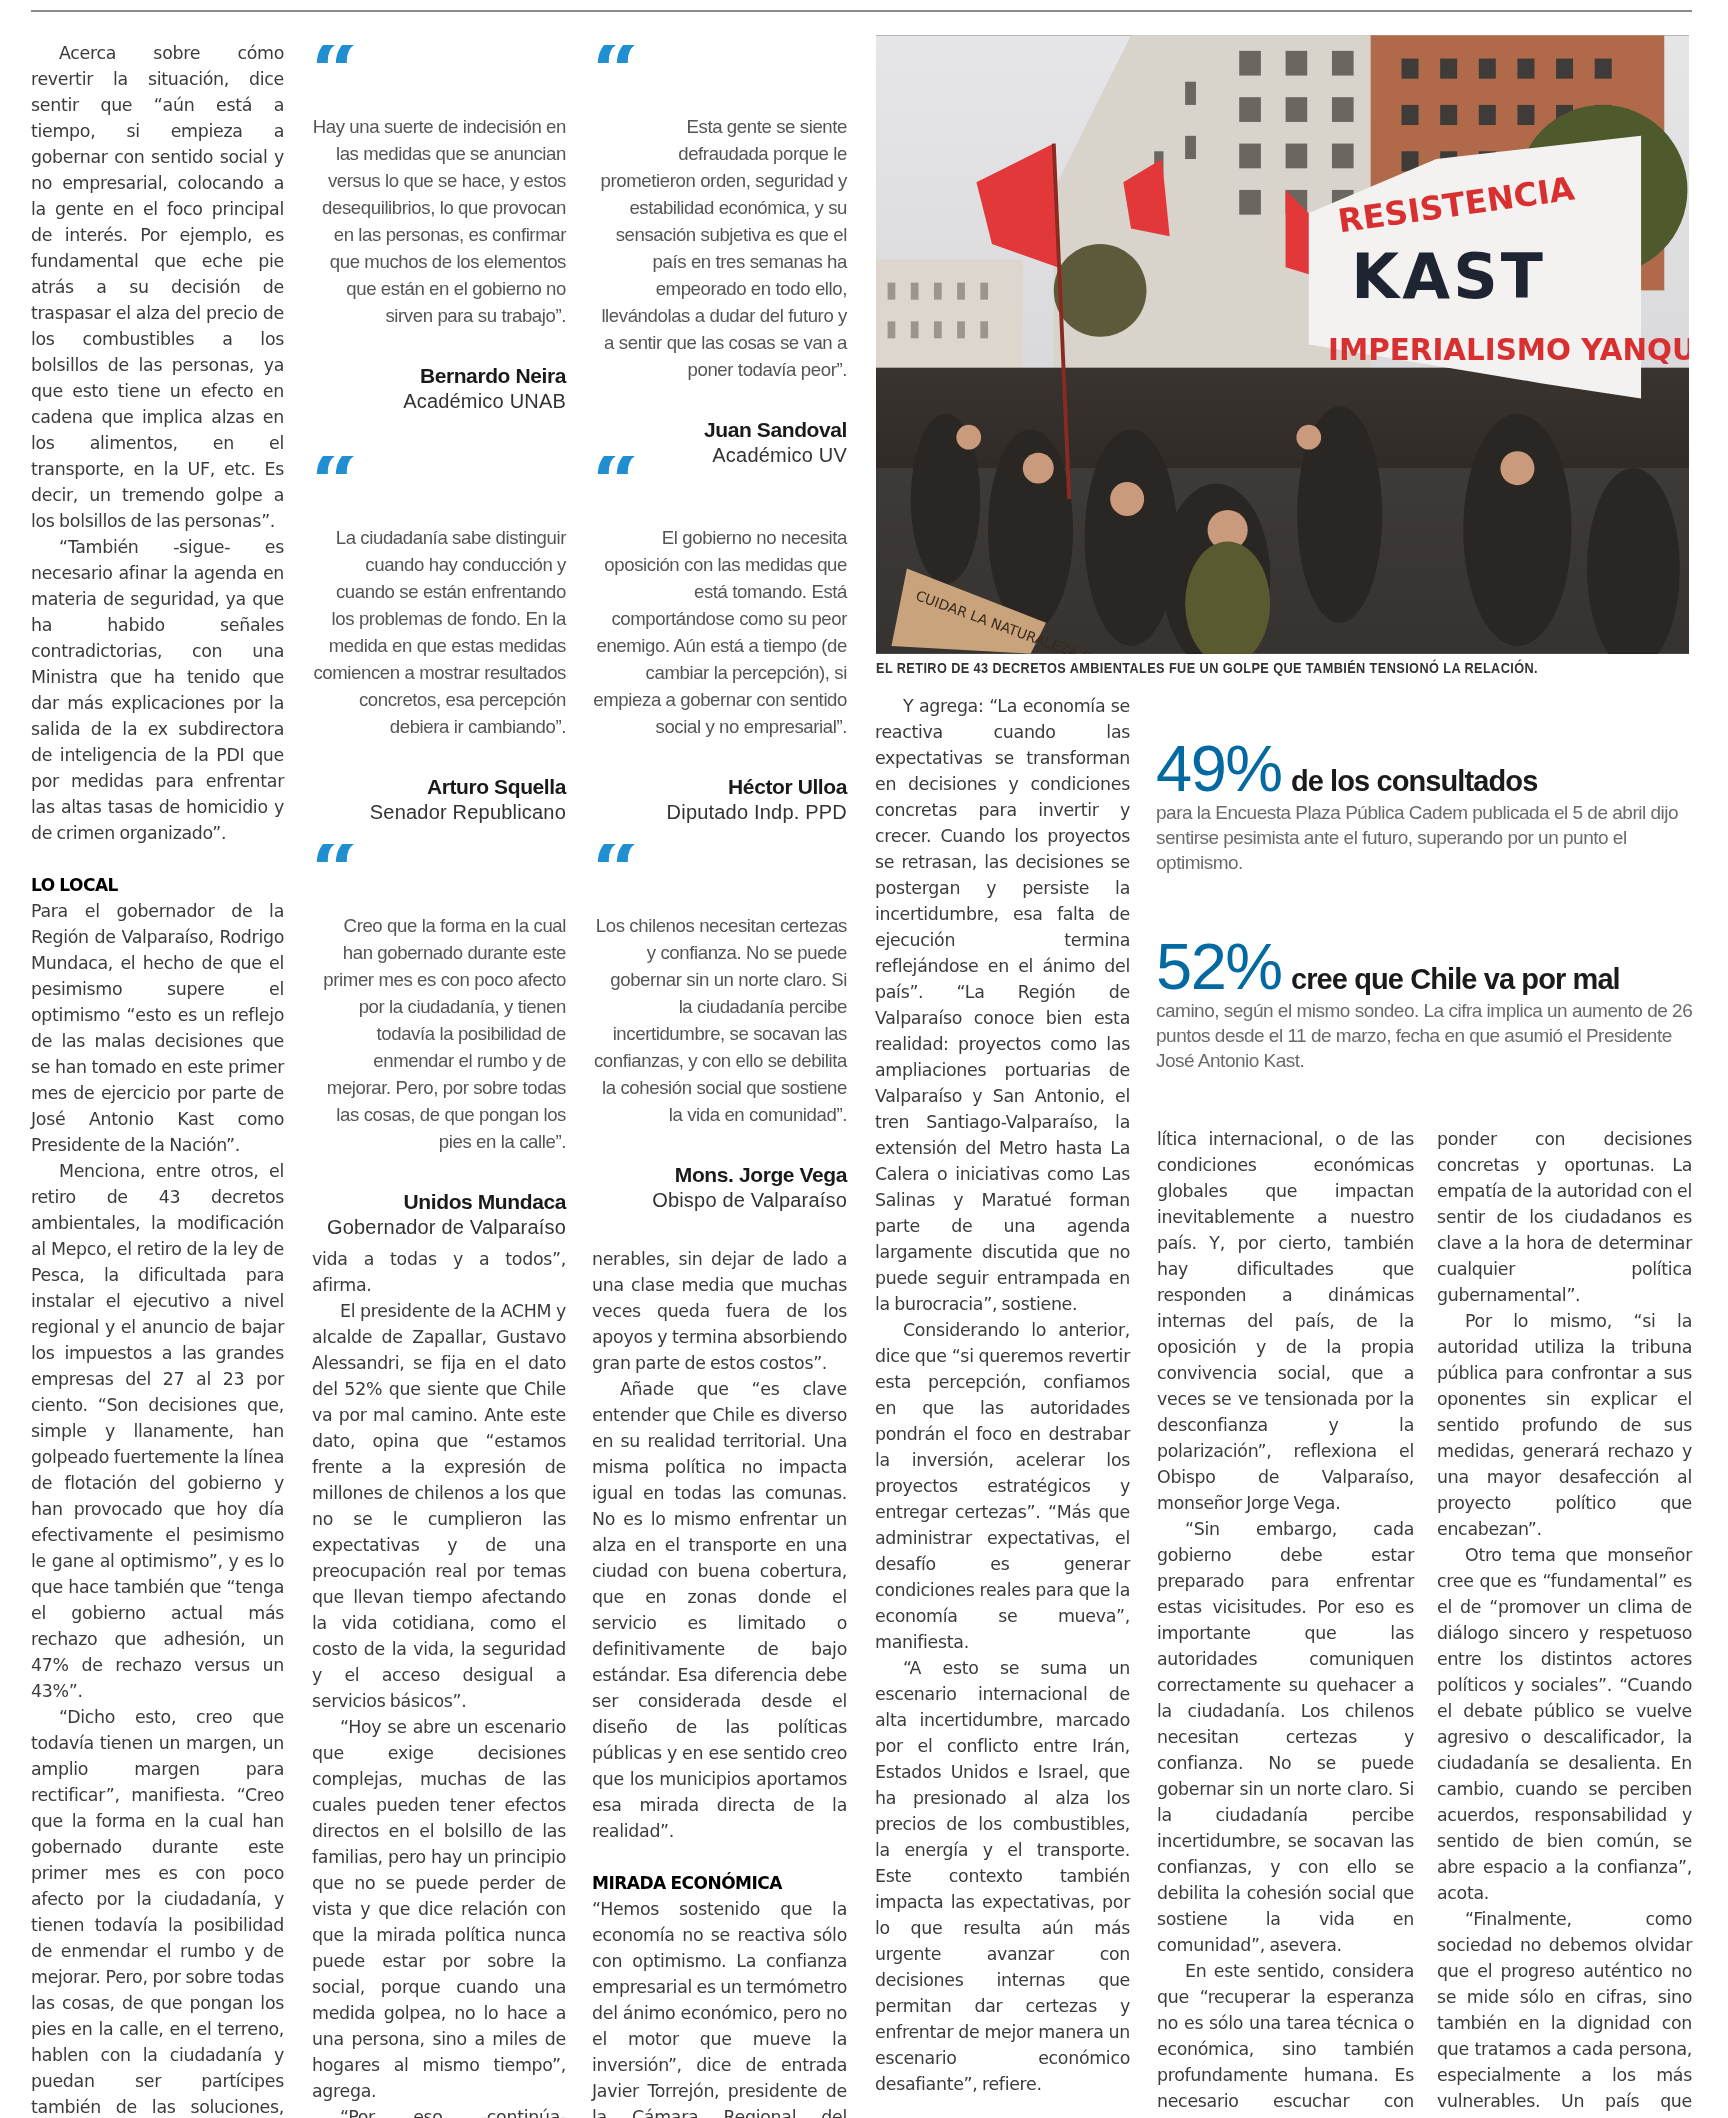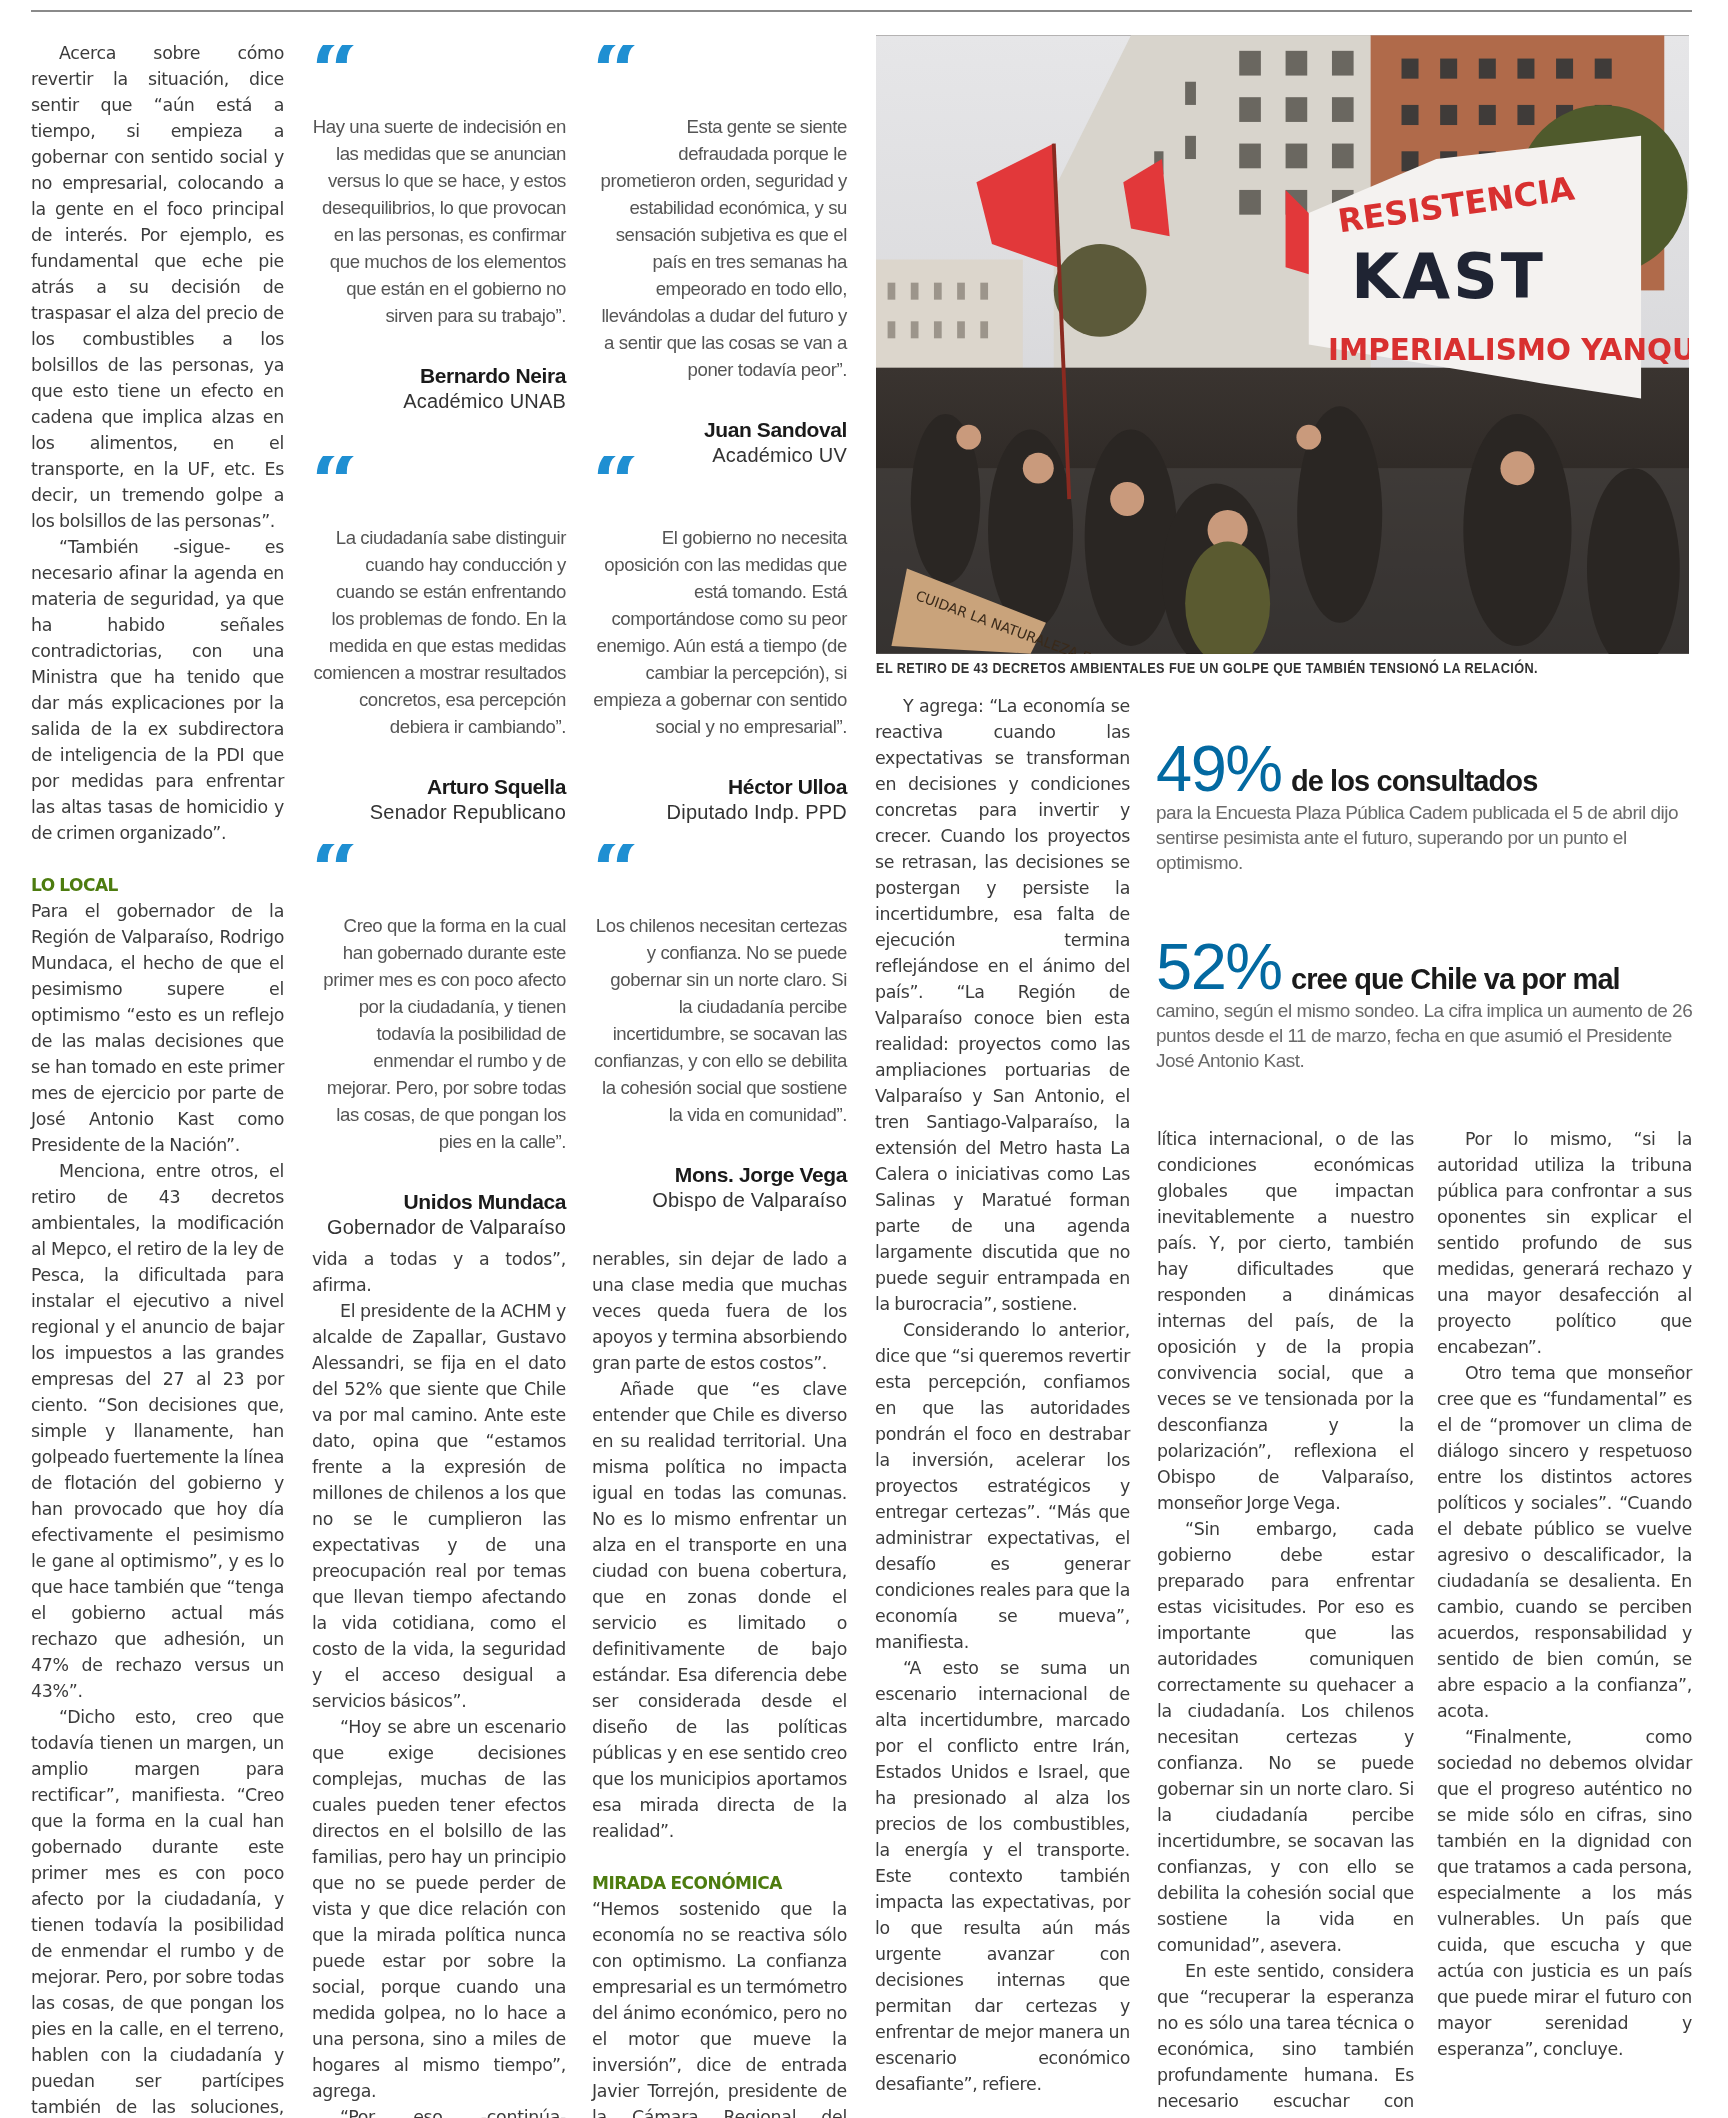--- a/index.html
+++ b/index.html
@@ -2,21 +2,21 @@
 <html style="font-size:12.4px"><head>
 <meta charset="utf-8">
 <style>
   * { box-sizing: border-box; margin: 0; padding: 0; }
   html, body { width: 1729px; height: 2119px; background: #ffffff; overflow: hidden; }
   body { position: relative; font-family: "DejaVu Sans", sans-serif; color: #3a3a3a; }
   .rule { position: absolute; left: 31px; right: 37px; top: 10px; height: 1.5px; background: #8a8a8a; }
   .col { position: absolute; font-family: "DejaVu Sans", sans-serif; font-size: 17.4px; line-height: 26px; color: #3b3b3b; text-align: justify; hyphens: auto; letter-spacing: -0.3px; word-spacing: -0.8px; }
   .col p { text-indent: 0; }
   .col p.ind { text-indent: 28px; }
-  .sub { font-family: "DejaVu Sans", sans-serif; font-weight: 800; font-size: 17px; color: #4d7c0f; letter-spacing: -0.5px; margin-top: 26px; line-height: 26px; }
+  .sub { font-family: "DejaVu Sans", sans-serif; font-weight: 800; font-size: 17px; color: #000000; letter-spacing: -0.5px; margin-top: 26px; line-height: 26px; }
   .quote { position: absolute; width: 255px; text-align: right; font-family: "Liberation Sans", sans-serif; }
   .qmark { display: block; text-align: left; font-family: "DejaVu Serif", serif; font-weight: bold; font-size: 84px; line-height: 54px; height: 48px; color: #1f8fd2; letter-spacing: -6.2px; overflow: hidden; }
   .qtext { margin-top: 20px; font-size: 18.6px; line-height: 27px; color: #555; letter-spacing: -0.4px; font-family: "Liberation Sans", sans-serif; }
   .qname { margin-top: 34px; font-size: 21px; font-weight: bold; color: #1a1a1a; line-height: 25px; letter-spacing: -0.4px; }
   .qrole { font-size: 20px; color: #333; line-height: 26px; letter-spacing: 0.2px; }
   .photo { position: absolute; left: 876px; top: 35px; width: 813px; height: 619px; overflow: hidden; background: #5f5b57; }
   .caption { position: absolute; left: 876px; top: 659px; font-family: "Liberation Sans", sans-serif; font-size: 15.5px; letter-spacing: 0.5px; color: #333; font-weight: bold; transform: scaleX(0.82); transform-origin: left; white-space: nowrap; }
   .stat { position: absolute; left: 1156px; width: 541px; font-family: "Liberation Sans", sans-serif; }
   .stat .big { font-size: 65px; font-weight: normal; color: #0369a1; letter-spacing: -1.5px; line-height: 62px; vertical-align: baseline; margin-top: 19px; }
   .stat .head { font-size: 29px; font-weight: bold; color: #1b1b1b; letter-spacing: -0.9px; margin-left: 9.3px; }
@@ -211,17 +211,18 @@
   <div class="desc">camino, según el mismo sondeo. La cifra implica un aumento de 26 puntos desde el 11 de marzo, fecha en que asumió el Presidente José Antonio Kast.</div>
 </div>
 
 <div class="col" style="left:1157px; top:1126px; width:257px;">
   <p>lítica internacional, o de las condiciones económicas globales que impactan inevitablemente a nuestro país. Y, por cierto, también hay dificultades que responden a dinámicas internas del país, de la oposición y de la propia convivencia social, que a veces se ve tensionada por la desconfianza y la polarización”, reflexiona el Obispo de Valparaíso, monseñor Jorge Vega.</p>
   <p class="ind">“Sin embargo, cada gobierno debe estar preparado para enfrentar estas vicisitudes. Por eso es importante que las autoridades comuniquen correctamente su quehacer a la ciudadanía. Los chilenos necesitan certezas y confianza. No se puede gobernar sin un norte claro. Si la ciudadanía percibe incertidumbre, se socavan las confianzas, y con ello se debilita la cohesión social que sostiene la vida en comunidad”, asevera.</p>
   <p class="ind">En este sentido, considera que “recuperar la esperanza no es sólo una tarea técnica o económica, sino también profundamente humana. Es necesario escuchar con atención a las personas, acoger sus inquietudes reales -especialmente en materias tan sensibles como la seguridad, el acceso a la salud, el empleo y el costo de la vida-, y res-</p>
 </div>
 
 <div class="col" style="left:1437px; top:1126px; width:255px;">
+  <p>ponder con decisiones concretas y oportunas. La empatía de la autoridad con el sentir de los ciudadanos es clave a la hora de determinar cualquier política gubernamental”.</p>
   <p class="ind">Por lo mismo, “si la autoridad utiliza la tribuna pública para confrontar a sus oponentes sin explicar el sentido profundo de sus medidas, generará rechazo y una mayor desafección al proyecto político que encabezan”.</p>
   <p class="ind">Otro tema que monseñor cree que es “fundamental” es el de “promover un clima de diálogo sincero y respetuoso entre los distintos actores políticos y sociales”. “Cuando el debate público se vuelve agresivo o descalificador, la ciudadanía se desalienta. En cambio, cuando se perciben acuerdos, responsabilidad y sentido de bien común, se abre espacio a la confianza”, acota.</p>
   <p class="ind"><span>“Finalmente, como sociedad no debemos olvidar que el progreso auténtico no se mide sólo en cifras, sino también en la dignidad con que tratamos a cada persona, especialmente a los más vulnerables. Un país que cuida, que escucha y que actúa con justicia es un país que puede mirar el futuro con mayor serenidad y esperanza”, concluye.</span></p>
 </div>
 
 
 </body></html>

